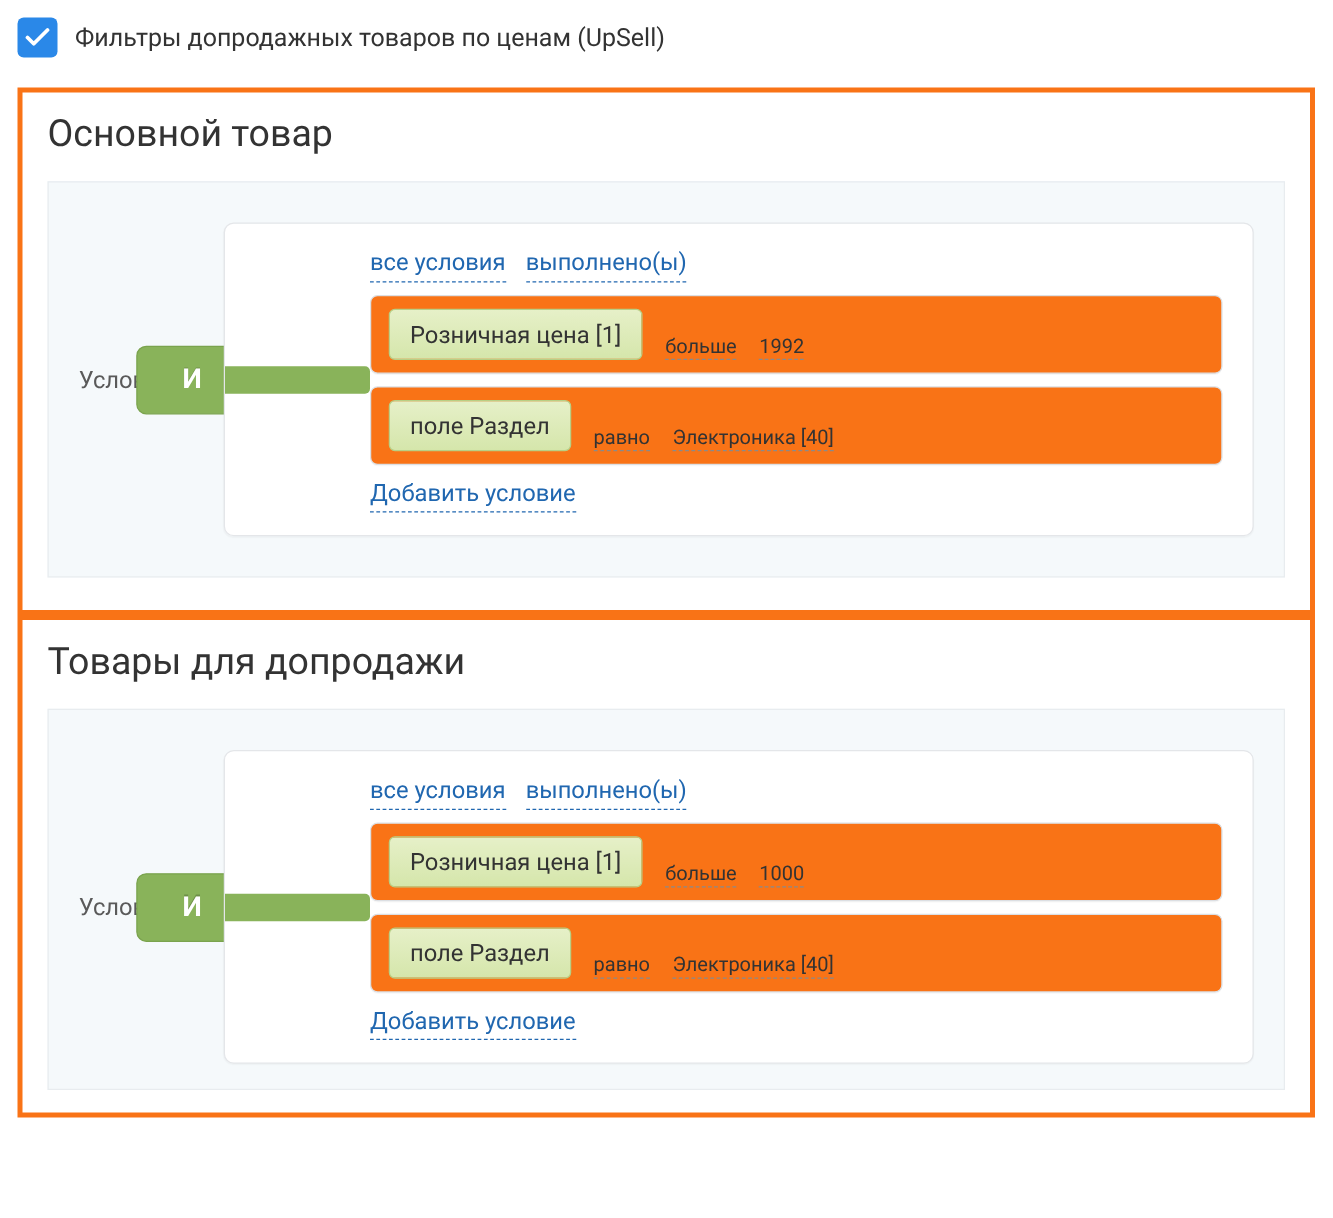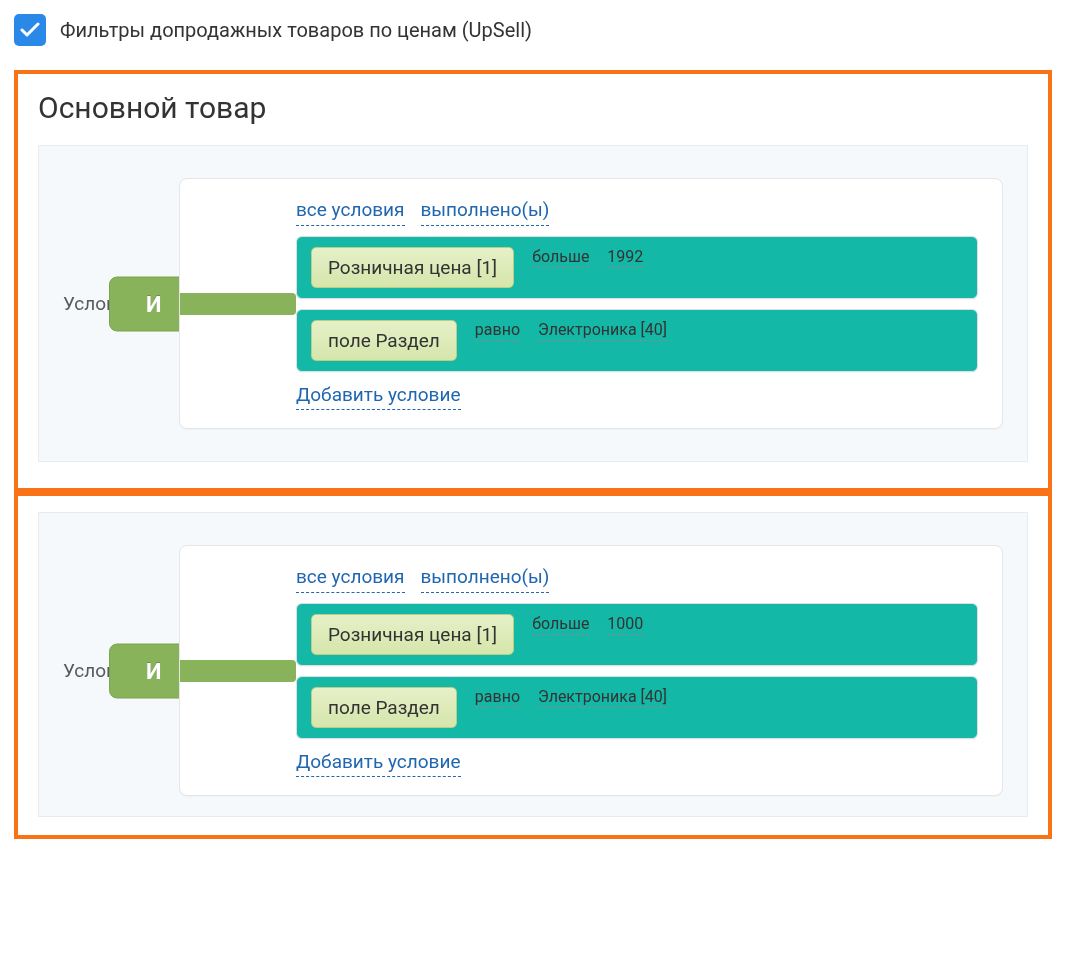--- a/index.html
+++ b/index.html
@@ -103,26 +103,26 @@
   }
   .link-text {
     color: #2067b0;
     font-size: 19px;
     border-bottom: 1px dashed #2067b0;
     padding-bottom: 1px;
     cursor: pointer;
     line-height: 1.4;
   }
   .cond-line {
-    background: #14b8a6;
+    background: #f97316;
     border: 1px solid #dcdfe3;
     border-radius: 6px;
     padding: 10px 14px;
     display: flex;
-    align-items: flex-start;
+    align-items: flex-end;
     gap: 18px;
     margin: 10px 0;
     box-shadow: 0 1px 0 rgba(0,0,0,0.03);
     position: relative;
     z-index: 1;
   }
   .field-chip {
     background: linear-gradient(#e6f0c8, #d5e6ab);
     border: 1px solid #b8cf85;
     border-radius: 5px;
@@ -180,20 +180,21 @@
         </div>
         <div class="builder-row" style="margin-top:10px;margin-bottom:0">
           <span class="link-text">Добавить условие</span>
         </div>
       </div>
     </div>
   </div>
 </div>
 
 <div class="panel" style="padding-bottom:18px">
+  <h2 class="panel-title">Товары для допродажи</h2>
   <div class="cond-wrap" style="padding-bottom:20px">
     <div class="cond-label">Условие:</div>
     <div class="builder-posrel">
       <div class="logic-badge">
           <span>И</span>
         </div>
       <div class="builder">
         <div class="logic-bridge"></div>
         <div class="builder-row">
           <span class="link-text">все условия</span>

